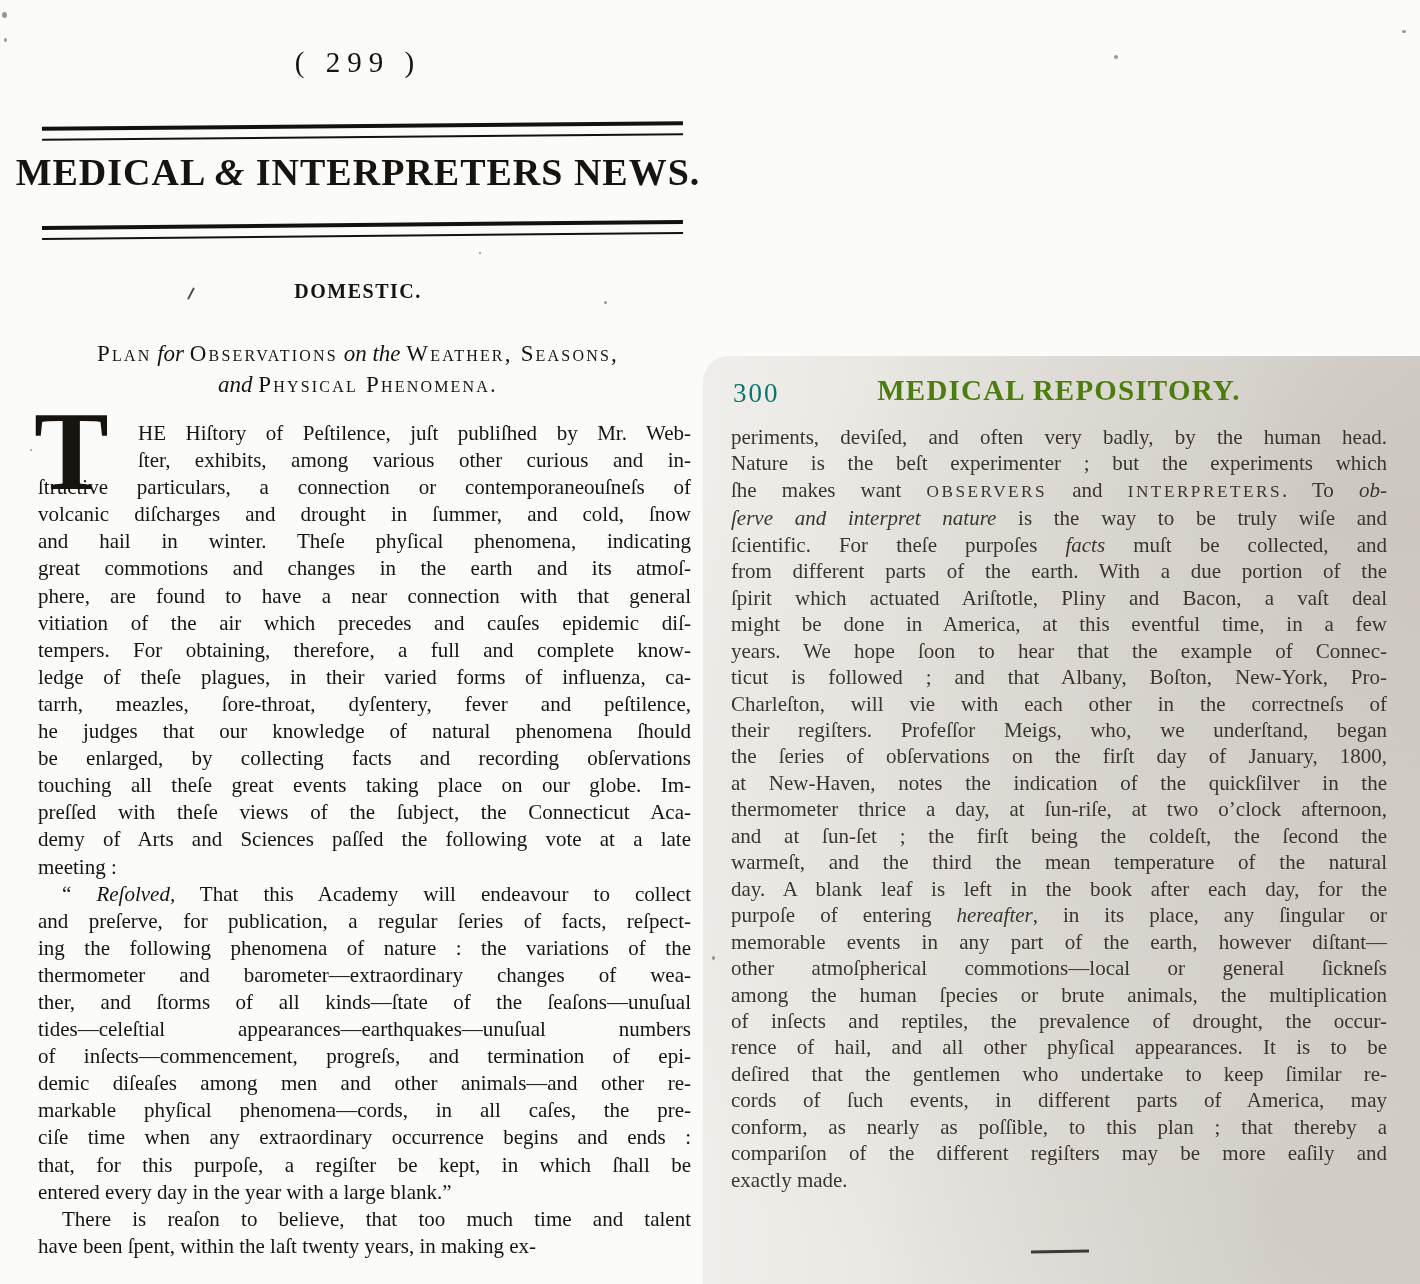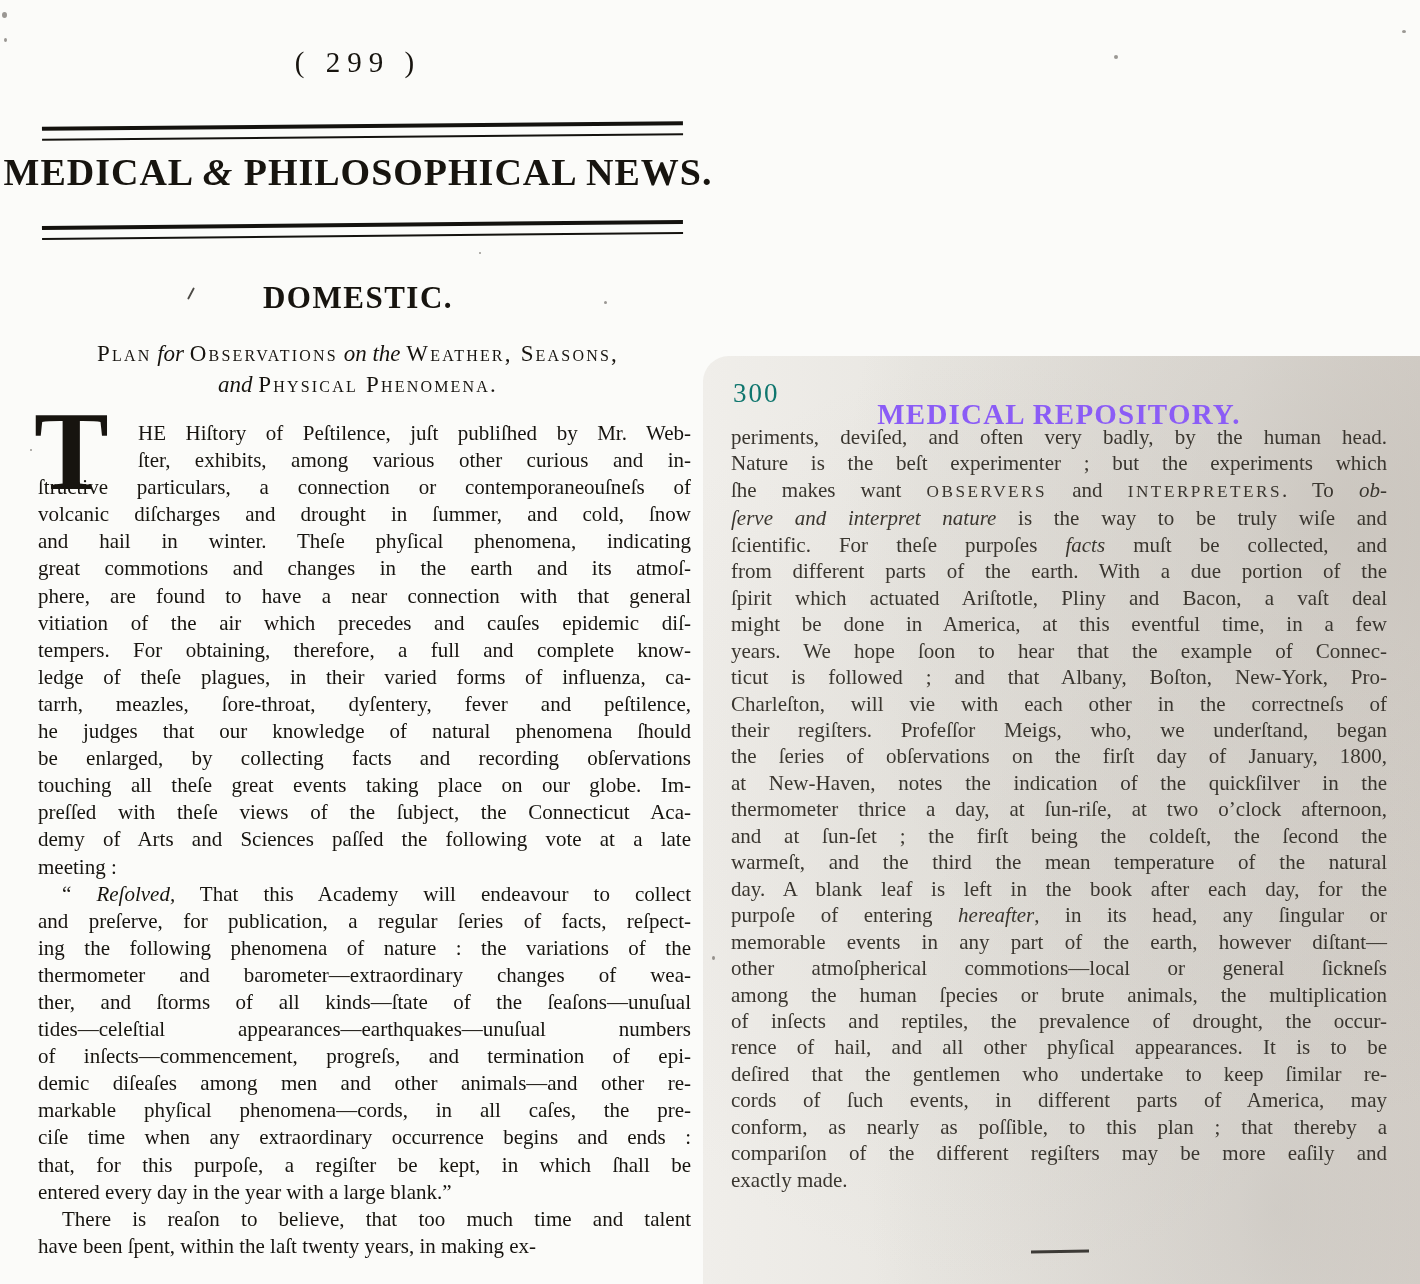--- a/index.html
+++ b/index.html
@@ -24,59 +24,59 @@
   .center-block{position:absolute;left:0;width:716px;text-align:center;}
   #left-pageno{top:46px;font-size:29px;letter-spacing:7px;}
   .rule{
     position:absolute;left:42px;width:641px;height:8px;
     border-top:4px solid #14120e;border-bottom:2px solid #14120e;
   }
   #rule-top{top:124px;transform:rotate(-0.5deg);}
   #rule-bottom{top:223px;transform:rotate(-0.55deg);}
   #masthead{top:150px;font-size:38px;font-weight:700;letter-spacing:1px;}
   #masthead .i{font-style:italic;font-weight:600;}
-  #section-heading{top:280px;font-size:31px;font-weight:700;letter-spacing:1.5px;}
+  #section-heading{top:280px;font-size:20px;font-weight:700;letter-spacing:1.5px;}
   #article-title{position:absolute;left:0;top:338px;width:716px;text-align:center;
     font-size:23px;line-height:31px;}
   .sc{font-variant:small-caps;letter-spacing:2.2px;}
   .i{font-style:italic;}
   .caps{font-size:.82em;letter-spacing:2.5px;}
   .col{position:absolute;font-size:21px;}
   #left-col{left:38px;top:420px;width:653px;line-height:27.1px;}
   #right-col{left:731px;top:424px;width:656px;line-height:26.45px;color:#3a362f;}
   .para{position:relative;}
   .line{text-align:justify;text-align-last:justify;}
   .line.last{text-align-last:left;}
   .line.indent{text-indent:24px;}
   .line.dc{padding-left:100px;}
   .dropcap{
     position:absolute;left:-4px;top:-12px;
     font-size:112px;line-height:86px;font-weight:700;
   }
   #right-pageno{position:absolute;left:733px;top:378px;font-size:27px;letter-spacing:2px;color:#0f766e;}
   #running-head{position:absolute;left:731px;top:374px;width:656px;text-align:center;
-    font-size:29px;font-weight:700;letter-spacing:1.2px;color:#8b5cf6;margin-top:24px;}
+    font-size:29px;font-weight:700;letter-spacing:1.2px;color:#4d7c0f;}
   #end-rule{position:absolute;left:1031px;top:1250px;width:58px;height:3px;
     background:#3c3a36;transform:rotate(-1deg);}
   .speck{position:absolute;background:#4a463f;border-radius:50%;opacity:.55;}
   #stray-mark{position:absolute;left:190px;top:287px;width:2px;height:13px;
     background:#221f1a;transform:rotate(28deg);border-radius:1px;opacity:.8;}
 </style>
 </head>
 <body>
 
 <div id="canvas">
 
   <div id="right-shade"></div>
 
   <div id="left-pageno" class="center-block">(  299  )</div>
 
   <div id="rule-top" class="rule"></div>
 
-  <div id="masthead" class="center-block"><span>MEDICAL </span><span class="i">&amp;</span><span> PHILOSOPHICAL NEWS.</span></div>
+  <div id="masthead" class="center-block"><span>MEDICAL </span><span class="i">&amp;</span><span> INTERPRETERS NEWS.</span></div>
 
   <div id="rule-bottom" class="rule"></div>
 
   <div id="section-heading" class="center-block">DOMESTIC.</div>
 
   <div id="article-title">
       <div class="title-line"><span class="sc">Plan</span><span class="i"> for </span><span class="sc">Observations</span><span class="i"> on the </span><span class="sc">Weather, Seasons,</span></div>
       <div class="title-line"><span class="i">and </span><span class="sc">Physical Phenomena.</span></div>
     </div>
 
@@ -138,21 +138,21 @@
         <div class="line">years.  We hope ſoon to hear that the example of Connec-</div>
         <div class="line">ticut is followed ; and that Albany, Boſton, New-York, Pro-</div>
         <div class="line">Charleſton, will vie with each other in the correctneſs of</div>
         <div class="line">their regiſters.  Profeſſor Meigs, who, we underſtand, began</div>
         <div class="line">the ſeries of obſervations on the firſt day of January, 1800,</div>
         <div class="line">at New-Haven, notes the indication of the quickſilver in the</div>
         <div class="line">thermometer thrice a day, at ſun-riſe, at two o’clock afternoon,</div>
         <div class="line">and at ſun-ſet ; the firſt being the coldeſt, the ſecond the</div>
         <div class="line">warmeſt, and the third the mean temperature of the natural</div>
         <div class="line">day.  A blank leaf is left in the book after each day, for the</div>
-        <div class="line"><span>purpoſe of entering </span><span class="i">hereafter</span><span>, in its head, any ſingular or</span></div>
+        <div class="line"><span>purpoſe of entering </span><span class="i">hereafter</span><span>, in its place, any ſingular or</span></div>
         <div class="line">memorable events in any part of the earth, however diſtant—</div>
         <div class="line">other atmoſpherical commotions—local or general ſickneſs</div>
         <div class="line">among the human ſpecies or brute animals, the multiplication</div>
         <div class="line">of inſects and reptiles, the prevalence of drought, the occur-</div>
         <div class="line">rence of hail, and all other phyſical appearances.  It is to be</div>
         <div class="line">deſired that the gentlemen who undertake to keep ſimilar re-</div>
         <div class="line">cords of ſuch events, in different parts of America, may</div>
         <div class="line">conform, as nearly as poſſible, to this plan ; that thereby a</div>
         <div class="line">compariſon of the different regiſters may be more eaſily and</div>
         <div class="line last">exactly made.</div>

